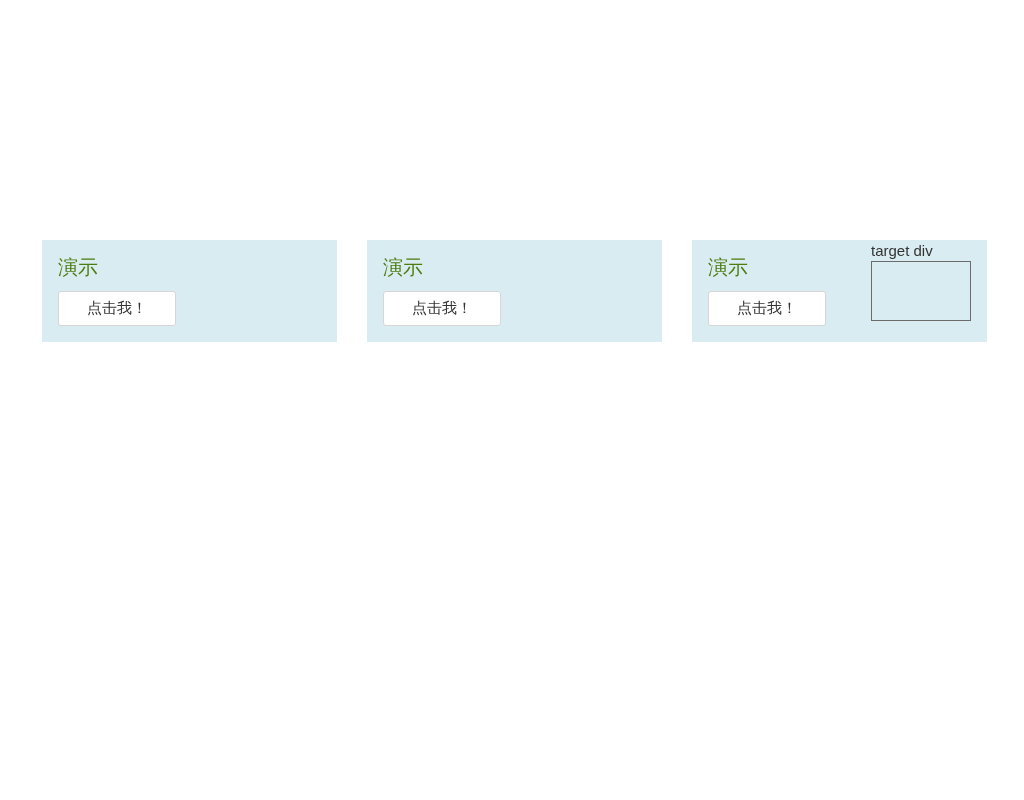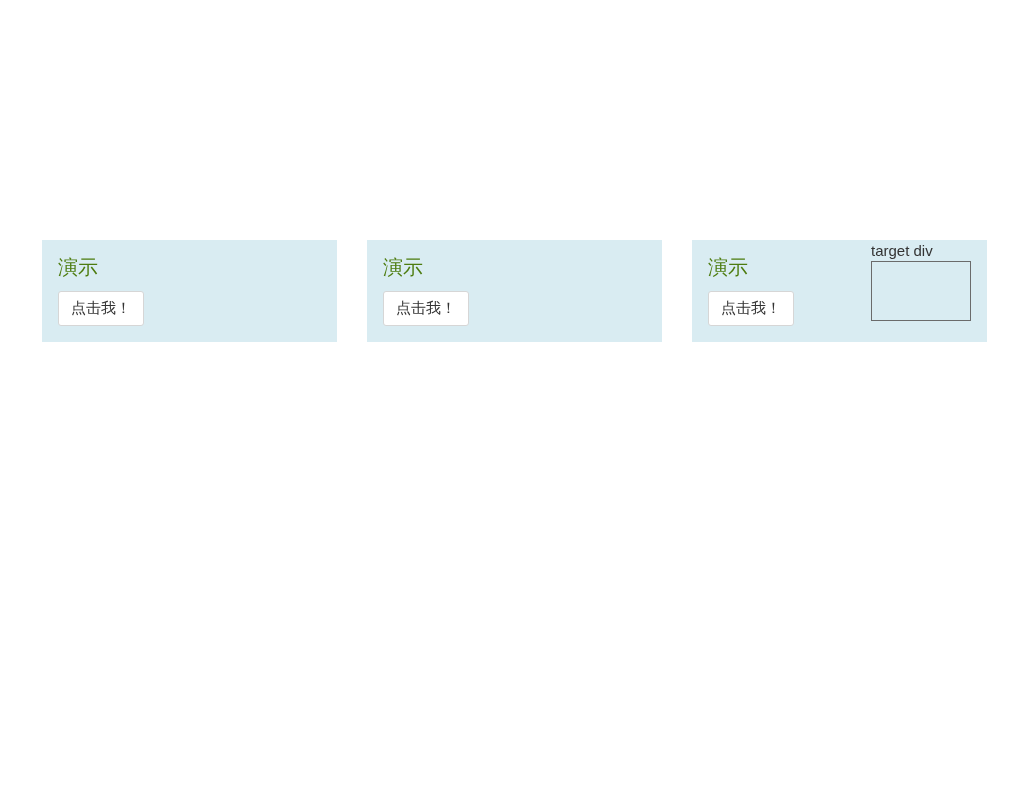--- a/index.html
+++ b/index.html
@@ -28,21 +28,21 @@
     .panel-title {
       font-size: 20px;
       color: #4d7c0f;
       font-weight: normal;
       margin: 4px 0 10px 0;
     }
     .panel-button {
       background: #ffffff;
       border: 1px solid #d6d6d6;
       border-radius: 3px;
-      padding: 7px 12px;
+      padding: 7px 28px;
       font-size: 15px;
       color: #333;
       cursor: pointer;
       font-family: inherit;
     }
     .target-wrap {
       position: absolute;
       right: 16px;
       top: 0px;
       width: 100px;

